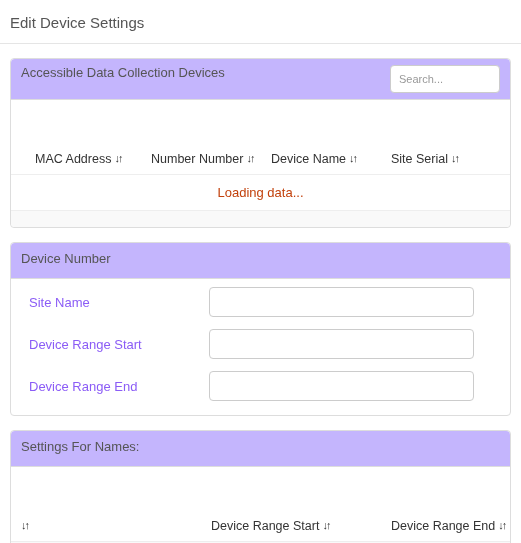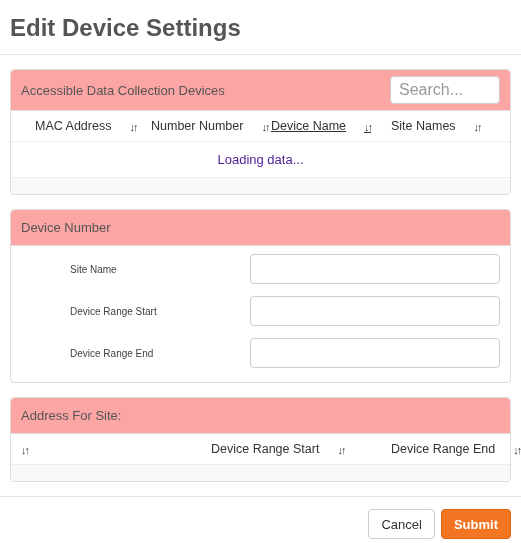--- a/index.html
+++ b/index.html
@@ -4,110 +4,109 @@
 <style>
   * { box-sizing: border-box; margin: 0; padding: 0; }
   body {
     font-family: Arial, Helvetica, sans-serif;
     font-size: 13px;
     color: #333;
     background: #fff;
     width: 521px;
   }
   .page-title {
-    font-size: 24px;
-    font-weight: bold;
+    font-size: 15px;
+    font-weight: normal;
     color: #555;
     padding: 14px 10px 12px 10px;
   }
   .hr {
     border: none;
     border-top: 1px solid #e5e5e5;
     margin: 0 0 14px 0;
   }
   .panel {
     border: 1px solid #ddd;
     border-radius: 4px;
     margin: 0 10px 14px 10px;
     background: #fff;
   }
   .panel-header {
-    background: #fca5a5;
+    background: #c4b5fd;
     border-bottom: 1px solid #ddd;
     border-radius: 4px 4px 0 0;
     padding: 8px 10px;
     display: flex;
-    align-items: center;
     justify-content: space-between;
     min-height: 36px;
     color: #555;
     font-size: 13px;
   }
   .panel-header.has-input { padding: 6px 10px; }
   .search-input {
     width: 110px;
     height: 28px;
     border: 1px solid #ccc;
     border-radius: 4px;
     padding: 4px 8px;
-    font-size: 16px;
+    font-size: 11px;
     color: #555;
   }
   .search-input::placeholder { color: #999; }
   .table-header-row {
     display: flex;
     padding: 8px 10px 8px 10px;
     border-bottom: 1px solid #eee;
   }
   .th {
     color: #333;
     font-size: 12.5px;
     display: flex;
-    align-items: flex-end;
-    gap: 18px;
+    align-items: flex-start;
+    gap: 3px;
     white-space: nowrap;
+    margin-top: 44px;
   }
   .th-mac { flex: 0 0 130px; padding-left: 14px;}
   .th-serial { flex: 0 0 120px; }
-  .th-devname { flex: 0 0 120px; text-decoration: underline; }
+  .th-devname { flex: 0 0 120px; }
   .th-site { flex: 1; }
   .th-building { flex: 0 0 190px; }
   .th-range-start { flex: 0 0 180px; }
   .th-range-end { flex: 1; }
   .sort-icon {
     display: inline-flex;
     align-items: center;
     font-weight: bold;
     font-size: 11px;
     letter-spacing: -2px;
   }
   .table-body {
     padding: 10px;
     text-align: center;
-    color: #4c1d95;
+    color: #c2410c;
     font-size: 13px;
     border-bottom: 1px solid #eee;
   }
   .table-footer-spacer {
     height: 16px;
     background: #f9f9f9;
     border-radius: 0 0 4px 4px;
   }
   .form-row {
     display: flex;
     align-items: center;
     padding: 8px 10px 4px 18px;
   }
   .form-row:first-of-type { padding-top: 14px; }
   .form-row:last-of-type { padding-bottom: 14px; }
   .form-label {
     flex: 0 0 180px;
-    color: #404040;
-    font-size: 10px;
-    margin-left: 41px;
+    color: #8b5cf6;
+    font-size: 13px;
   }
   .form-input {
     flex: 1;
     height: 30px;
     border: 1px solid #ccc;
     border-radius: 4px;
     padding: 4px 8px;
     font-size: 13px;
     max-width: 265px;
   }
@@ -159,21 +158,21 @@
     </div>
     <div class="th th-serial">
       <span>Number Number</span>
       <span class="sort-icon">↓↑</span>
     </div>
     <div class="th th-devname">
       <span>Device Name</span>
       <span class="sort-icon">↓↑</span>
     </div>
     <div class="th th-site">
-      <span>Site Names</span>
+      <span>Site Serial</span>
       <span class="sort-icon">↓↑</span>
     </div>
   </div>
   <div class="table-body">Loading data...</div>
   <div class="table-footer-spacer"></div>
 </div>
 
 <div class="panel">
   <div class="panel-header">
     <span>Device Number</span>
@@ -187,21 +186,21 @@
     <input type="text" class="form-input" style="">
   </div>
   <div class="form-row">
     <div class="form-label">Device Range End</div>
     <input type="text" class="form-input" style="">
   </div>
 </div>
 
 <div class="panel">
   <div class="panel-header">
-    <span>Address For Site:</span>
+    <span>Settings For Names:</span>
   </div>
   <div class="table-header-row">
     <div class="th th-building">
       <span class="sort-icon">↓↑</span>
     </div>
     <div class="th th-range-start">
       <span>Device Range Start</span>
       <span class="sort-icon">↓↑</span>
     </div>
     <div class="th th-range-end">

